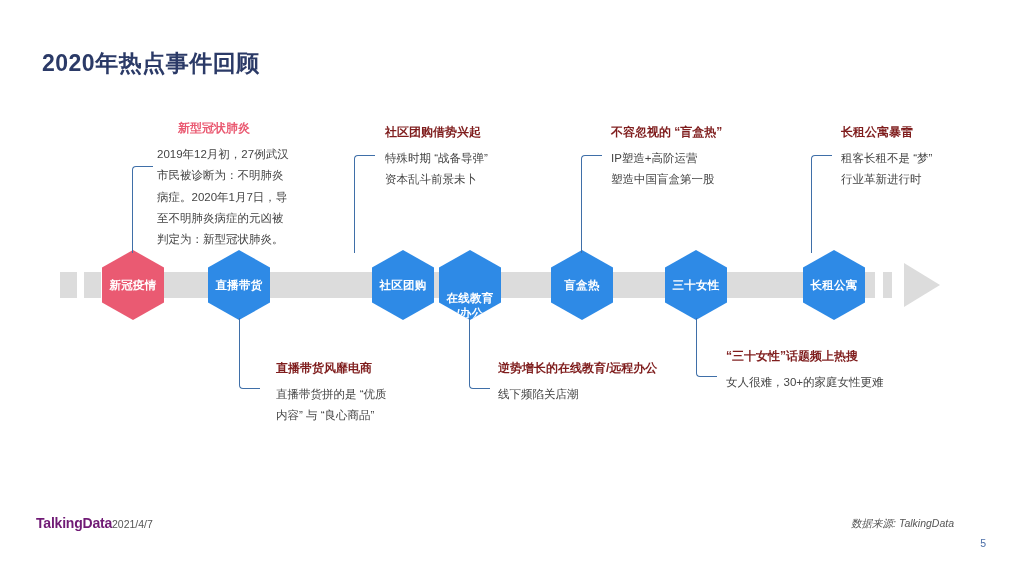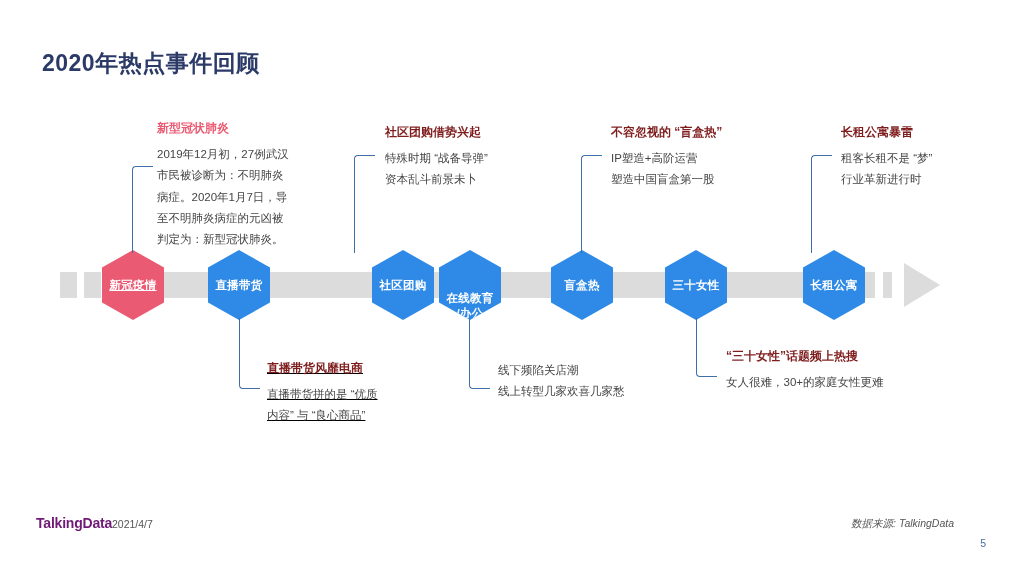--- a/index.html
+++ b/index.html
@@ -100,21 +100,21 @@
   }
   
   .note { position: absolute; }
   .note-title {
     font-size: 12px;
     font-weight: bold;
     color: #7f1d1d;
     margin-bottom: 7px;
     white-space: nowrap;
   }
-  .note.accent-title .note-title { color: #ea5a72; }
+  .note.accent-title .note-title { color: #ea5a72; margin-left: 21px; }
   .note-body {
     font-size: 11.5px;
     color: #444444;
     line-height: 1.85;
   }
   .note-body span { display: block; white-space: nowrap; }
   
   .footer-logo {
     position: absolute;
     left: 36px;
@@ -159,21 +159,21 @@
   <div class="track">
     <div class="track-seg" style="left:0px;"></div>
     <div class="track-seg" style="left:24px;"></div>
     <div class="track-seg" style="left:48px;"></div>
     <div class="track-bar" style="left:72px; width:760px;"></div>
     <div class="track-seg" style="left:790px; background:#ffffff; width:8px;"></div>
     <div class="track-seg" style="left:815px; background:#ffffff; width:8px;"></div>
     <div class="arrow-head" style="left:844px;"></div>
   </div>
 
-  <div class="hex accent" style="left:102px;text-decoration:underline;">
+  <div class="hex accent" style="left:102px;">
     <span class="hex-label">新冠疫情</span>
   </div>
   <div class="hex" style="left:208px;">
     <span class="hex-label">直播带货</span>
   </div>
   <div class="hex" style="left:324px;margin-left:48px;">
     <span class="hex-label">社区团购</span>
   </div>
   <div class="hex" style="left:439px;align-items:flex-end;">
     <span class="hex-label">在线教育
@@ -226,32 +226,32 @@
   </div>
 
   <div class="note" style="left:841px; top:124px;">
     <div class="note-title">长租公寓暴雷</div>
     <div class="note-body">
       <span>租客长租不是 “梦”</span>
       <span>行业革新进行时</span>
     </div>
   </div>
 
-  <div class="note" style="left:267px; top:360px;text-decoration:underline;">
+  <div class="note" style="left:276px; top:360px;">
     <div class="note-title">直播带货风靡电商</div>
     <div class="note-body">
       <span>直播带货拼的是 “优质</span>
       <span>内容” 与 “良心商品”</span>
     </div>
   </div>
 
   <div class="note" style="left:498px; top:360px;">
+    <div class="note-title">逆势增长的在线教育/远程办公</div>
     <div class="note-body">
       <span>线下频陷关店潮</span>
-      <span>线上转型几家欢喜几家愁</span>
     </div>
   </div>
 
   <div class="note" style="left:726px; top:348px;">
     <div class="note-title">“三十女性”话题频上热搜</div>
     <div class="note-body">
       <span>女人很难，30+的家庭女性更难</span>
     </div>
   </div>
 

